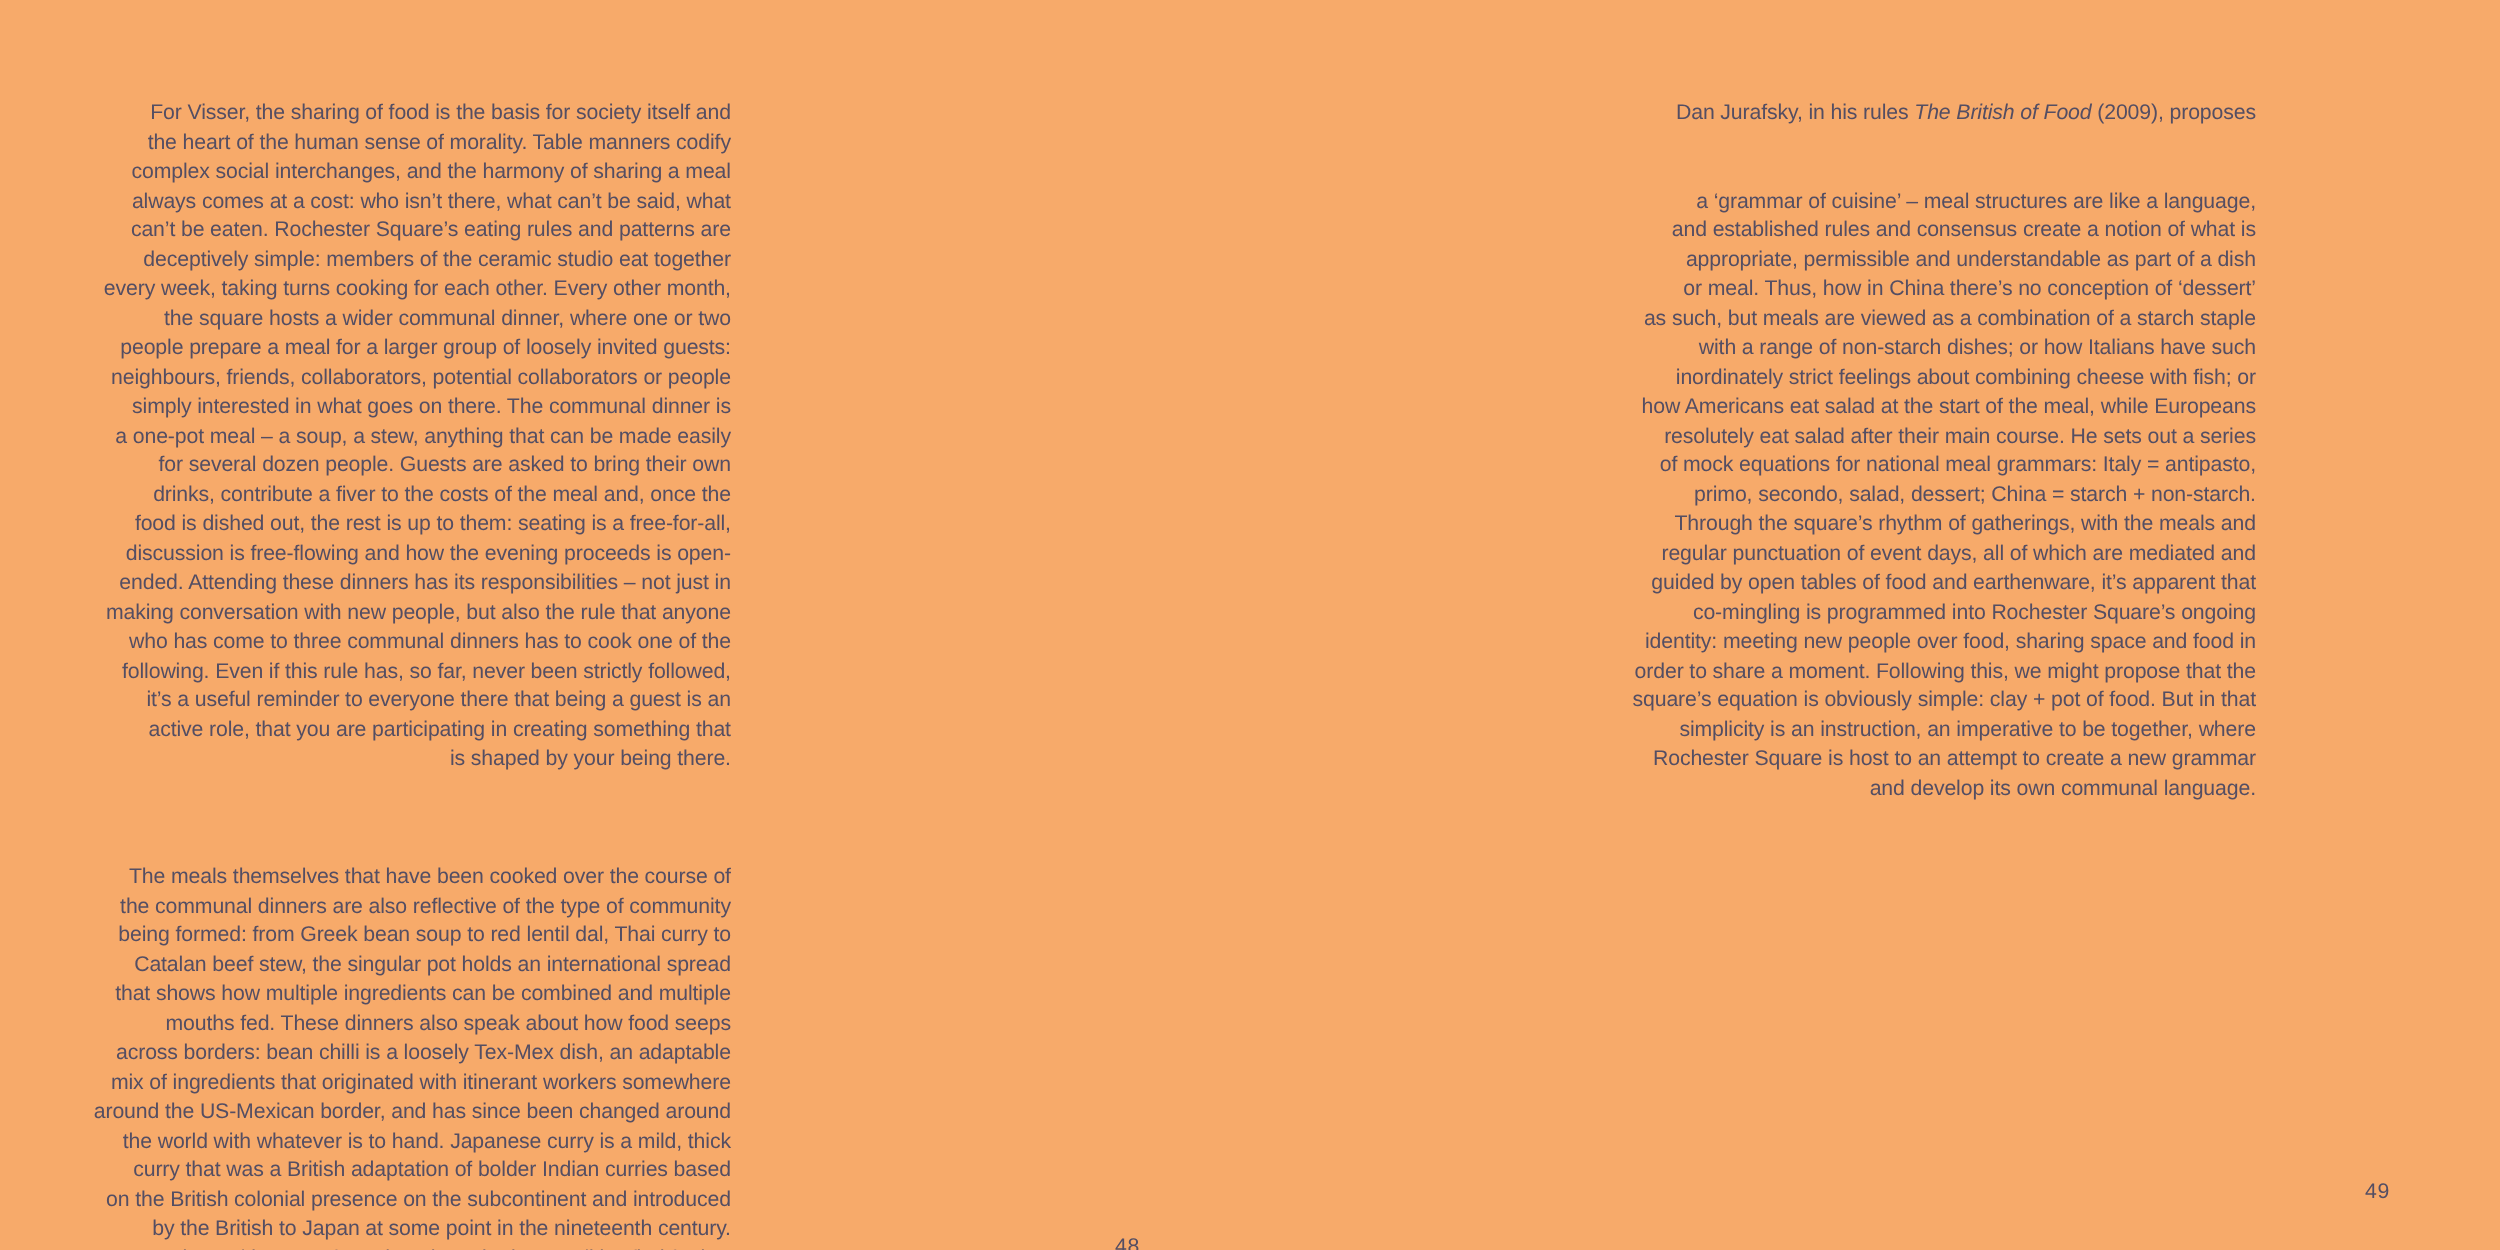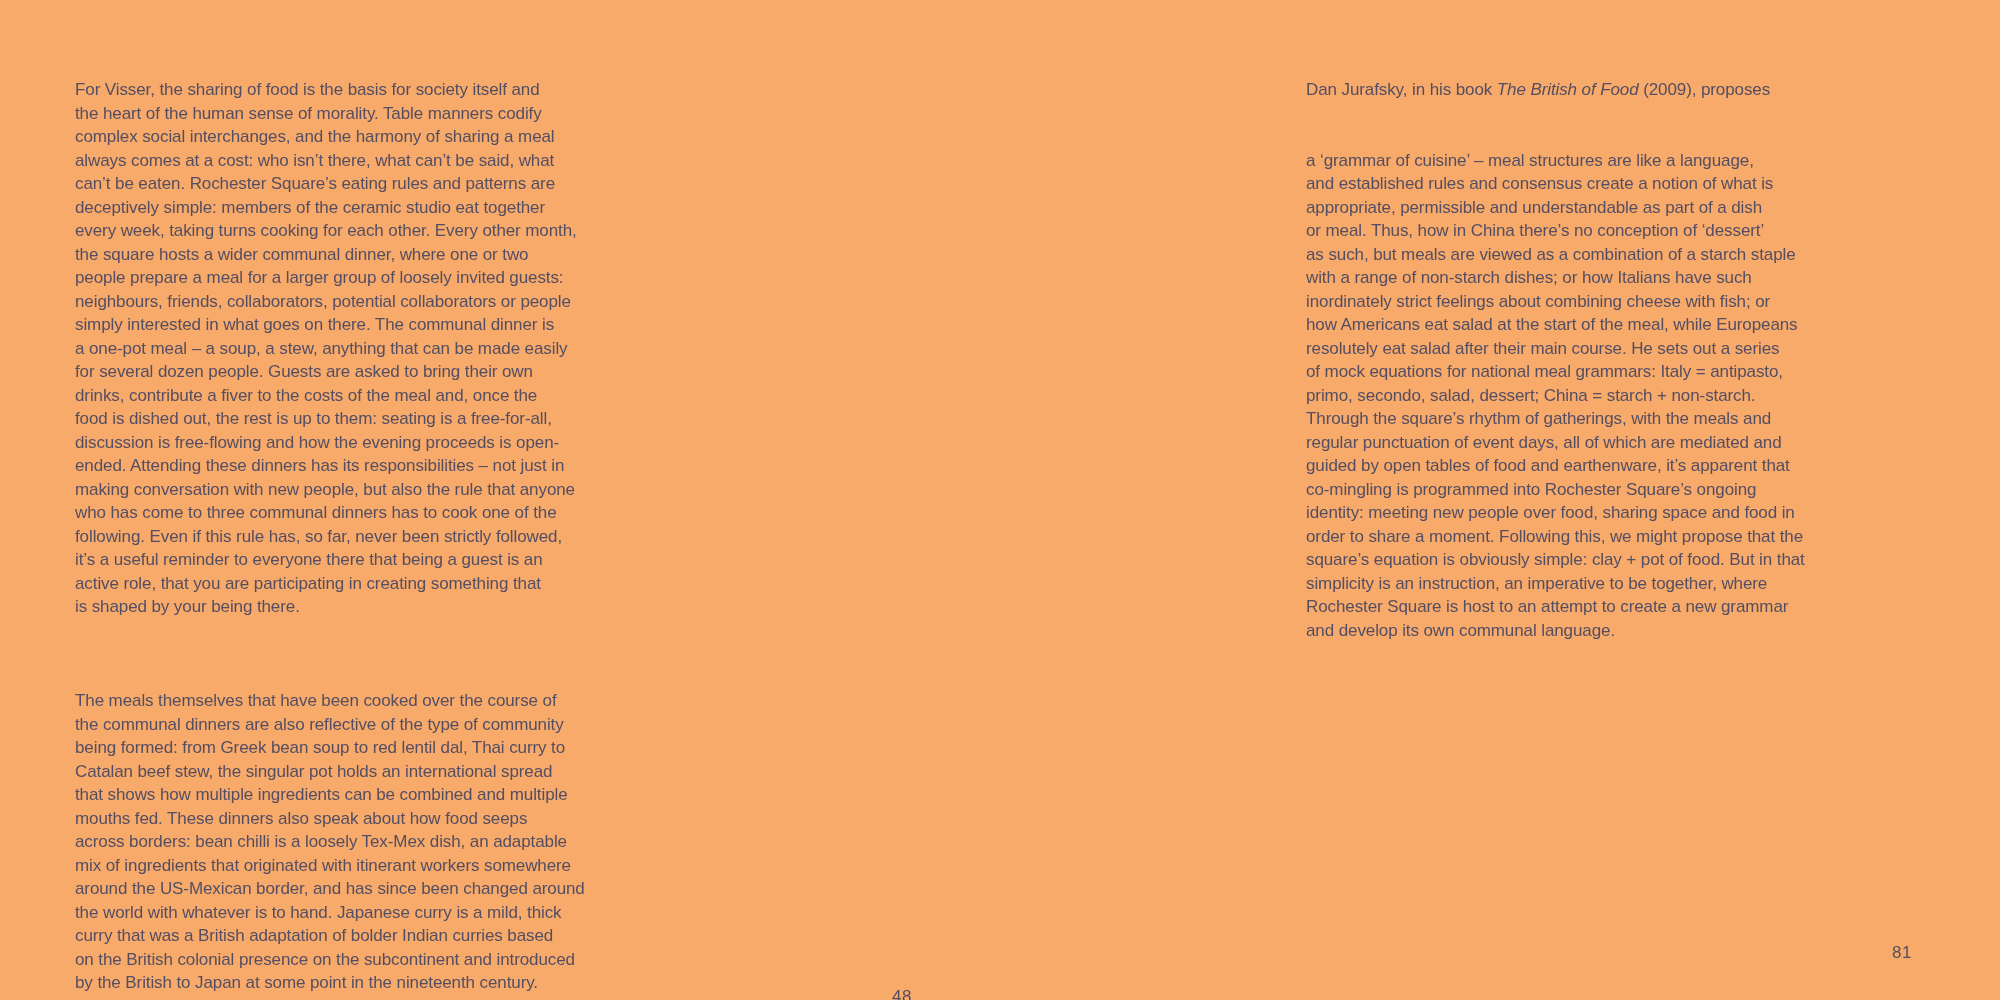--- a/index.html
+++ b/index.html
@@ -13,20 +13,21 @@
     background: #f7aa6a;
     color: #544e63;
     font-family: "Liberation Sans", sans-serif;
     overflow: hidden;
   }
   .page {
     position: absolute;
     top: 0;
     width: 1000px;
     height: 1000px;
+    text-align: right;
   }
   .page-left  { left: 0; }
   .page-right { left: 1000px; }
   .textblock {
     position: absolute;
     font-size: 17px;
     line-height: 23.5px;
     letter-spacing: -0.1px;
     white-space: pre;
   }
@@ -82,21 +83,21 @@
 on the British colonial presence on the subcontinent and introduced
 by the British to Japan at some point in the nineteenth century.
 In the melting pot of London, these intricate politics find further
 expression and new combinations.</div>
   </div>
   <div class="pagenum" style="left:892px; top:941px;margin-top:44px;">48</div>
 </div>
 
 <div class="page page-right">
   <div class="textblock" style="left:306px; top:31px;">
-    <div class="line"><span>Dan Jurafsky, in his book </span><span class="italic">The British of Food</span><span> (2009), proposes</span></div>
+    <div class="line"><span>Dan Jurafsky, in his rules </span><span class="italic">The British of Food</span><span> (2009), proposes</span></div>
     <div class="para">a ‘grammar of cuisine’ – meal structures are like a language,
 and established rules and consensus create a notion of what is
 appropriate, permissible and understandable as part of a dish
 or meal. Thus, how in China there’s no conception of ‘dessert’
 as such, but meals are viewed as a combination of a starch staple
 with a range of non-starch dishes; or how Italians have such
 inordinately strict feelings about combining cheese with fish; or
 how Americans eat salad at the start of the meal, while Europeans
 resolutely eat salad after their main course. He sets out a series
 of mock equations for national meal grammars: Italy = antipasto,
@@ -105,14 +106,14 @@
 regular punctuation of event days, all of which are mediated and
 guided by open tables of food and earthenware, it’s apparent that
 co-mingling is programmed into Rochester Square’s ongoing
 identity: meeting new people over food, sharing space and food in
 order to share a moment. Following this, we might propose that the
 square’s equation is obviously simple: clay + pot of food. But in that
 simplicity is an instruction, an imperative to be together, where
 Rochester Square is host to an attempt to create a new grammar
 and develop its own communal language.</div>
   </div>
-  <div class="pagenum" style="left:892px; top:941px;">81</div>
+  <div class="pagenum" style="left:892px; top:941px;">49</div>
 </div>
 
 </body></html>

